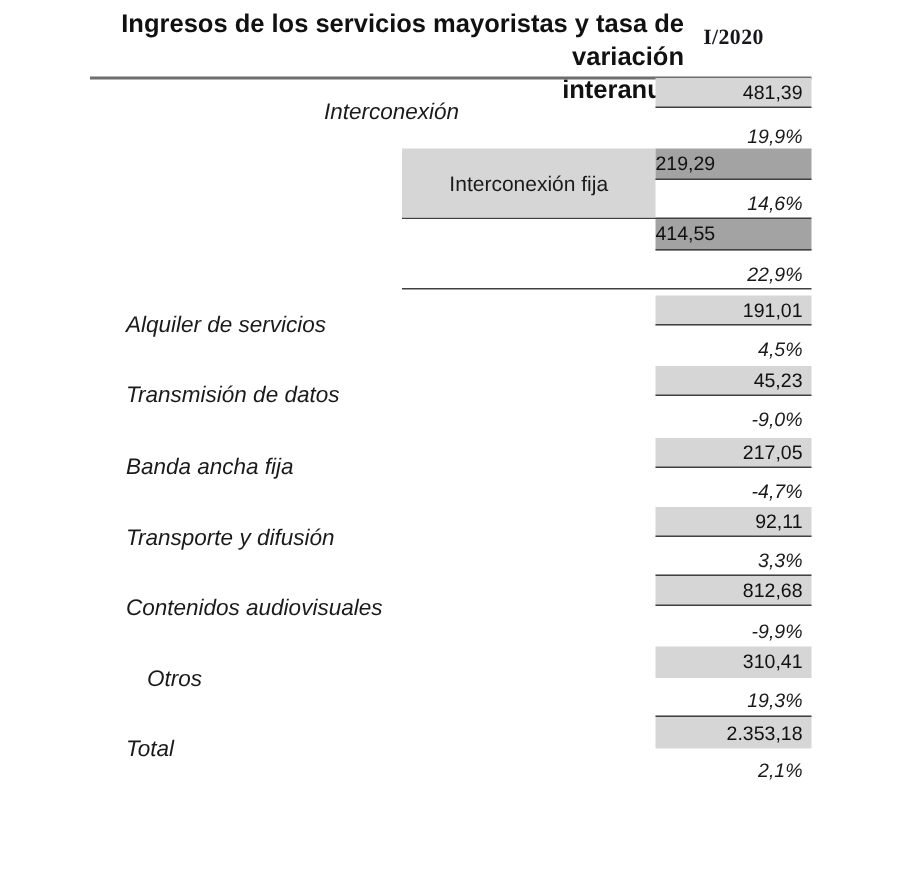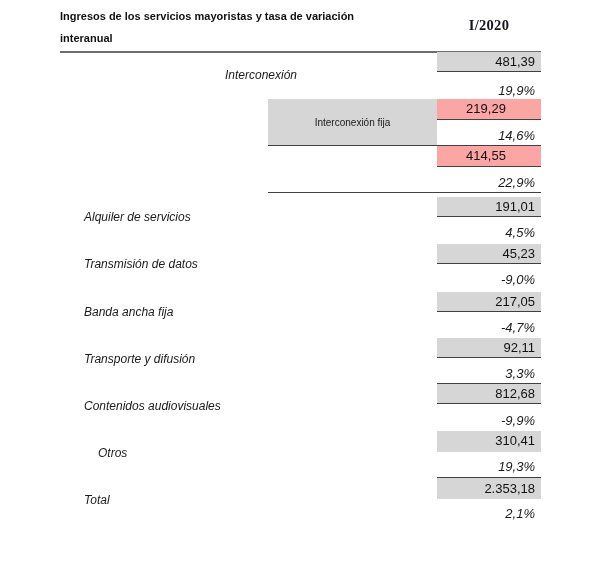--- a/index.html
+++ b/index.html
@@ -12,39 +12,39 @@
     height: 585px;
     position: relative;
     overflow: hidden;
     font-family: "Liberation Sans", "DejaVu Sans", sans-serif;
     color: #1a1a1a;
   }
   .abs { position: absolute; }
 
   .title {
     left: 60px; top: 5px; width: 396px;
-    text-align: left;
-    font-size: 11px; font-weight: bold;
+    text-align: right;
+    font-size: 17px; font-weight: bold;
     line-height: 22px; color: #111111;
   }
   .period {
     left: 437px; top: 17px; width: 104px;
     text-align: center;
     font-family: "Liberation Serif", "DejaVu Serif", serif;
     font-size: 14.5px; font-weight: bold; color: #16161f;
     letter-spacing: 0.3px;
   }
   .header-rule {
     left: 60px; top: 51px; width: 481px; height: 2px;
     background: #6e6e6e;
   }
 
   .row-label {
     left: 84px; width: 340px; height: 18px;
-    font-size: 12px; font-style: italic; line-height: 18px;
+    font-size: 15px; font-style: italic; line-height: 18px;
     color: #1a1a1a; white-space: nowrap;
   }
   .row-label.centered {
     left: 85px; width: 352px; text-align: center;
   }
 
   .value-cell {
     left: 437px; width: 104px;
     background: #d6d6d6;
     box-sizing: border-box;
@@ -64,30 +64,30 @@
   .sub-block {
     left: 268px; width: 273px; height: 46px;
     box-sizing: content-box;
     border-bottom: 1px solid #404040;
   }
   .sub-label-box {
     position: absolute; left: 0; top: 0;
     width: 169px; height: 100%;
     background: #d6d6d6;
     display: flex; align-items: center; justify-content: center;
-    font-size: 10px; color: #1a1a1a; white-space: nowrap;
+    font-size: 14px; color: #1a1a1a; white-space: nowrap;
   }
   .sub-value-cell {
     position: absolute; left: 169px; top: 0;
     width: 104px; height: 21px;
-    background: #fca5a5;
+    background: #a3a3a3;
     box-sizing: border-box;
     border-bottom: 1px solid #404040;
     font-size: 13px; color: #111111;
-    text-align: center; padding-right: 6px; line-height: 20px;
+    text-align: left; padding-right: 6px; line-height: 20px;
   }
   .sub-pct {
     position: absolute; left: 169px; top: 30px;
     width: 104px; height: 14px;
     box-sizing: border-box;
     font-size: 13px; font-style: italic; line-height: 14px;
     color: #1a1a1a; text-align: right; padding-right: 6px;
   }
 </style>
 </head>

